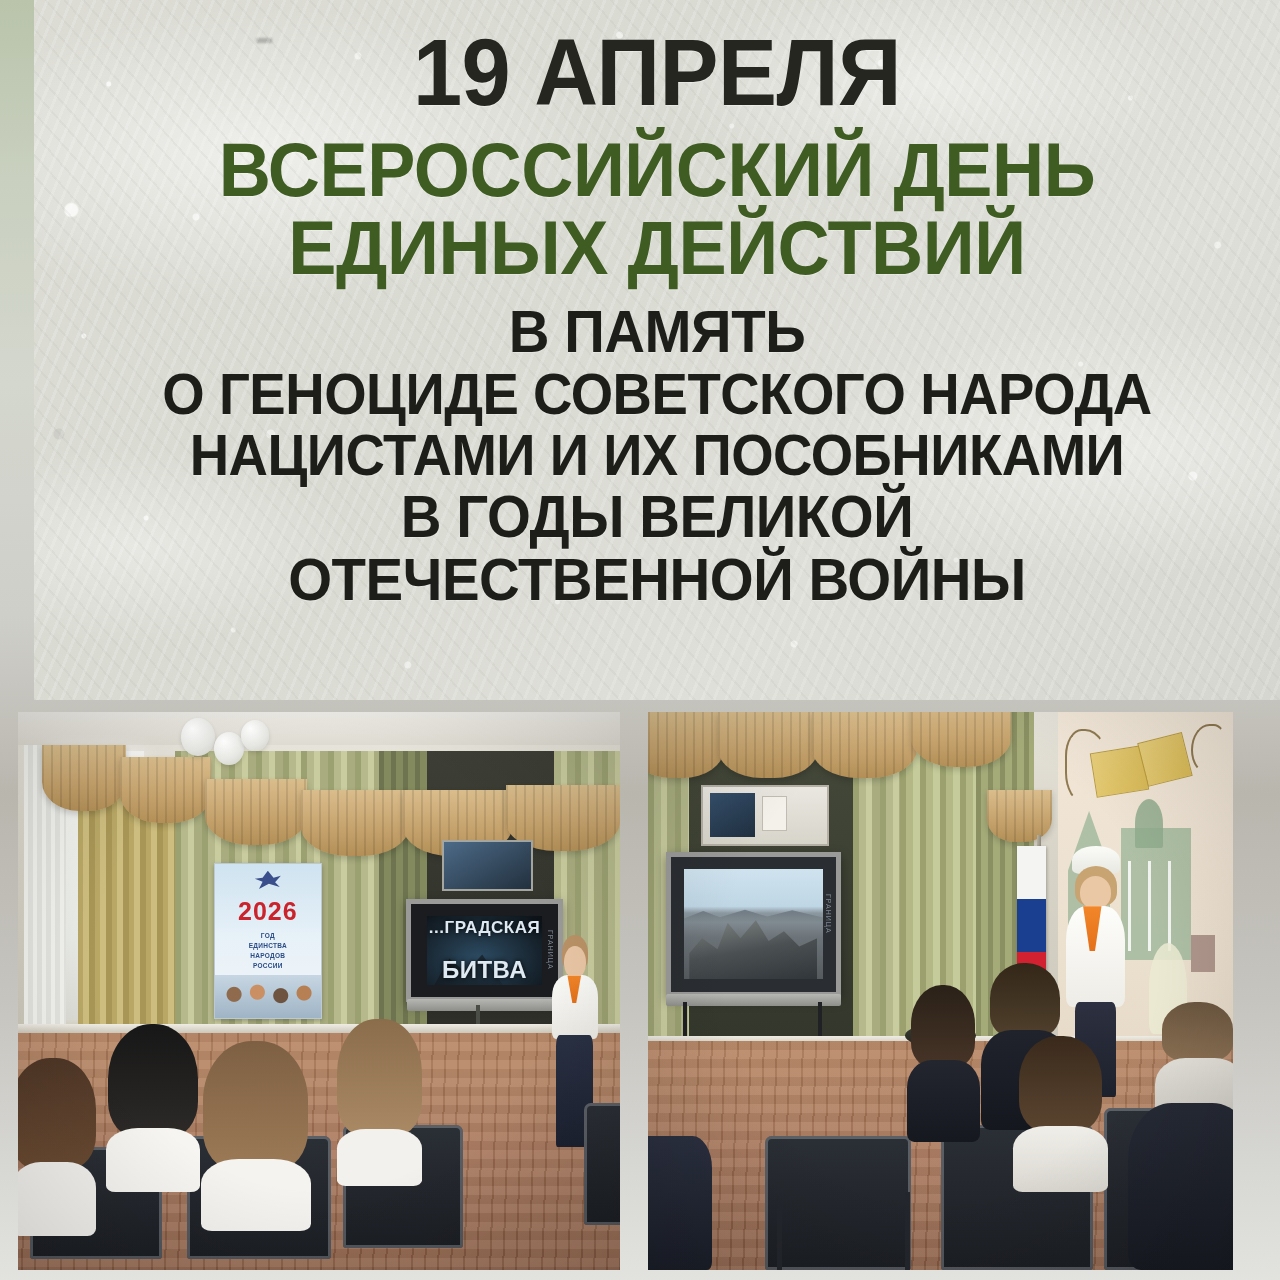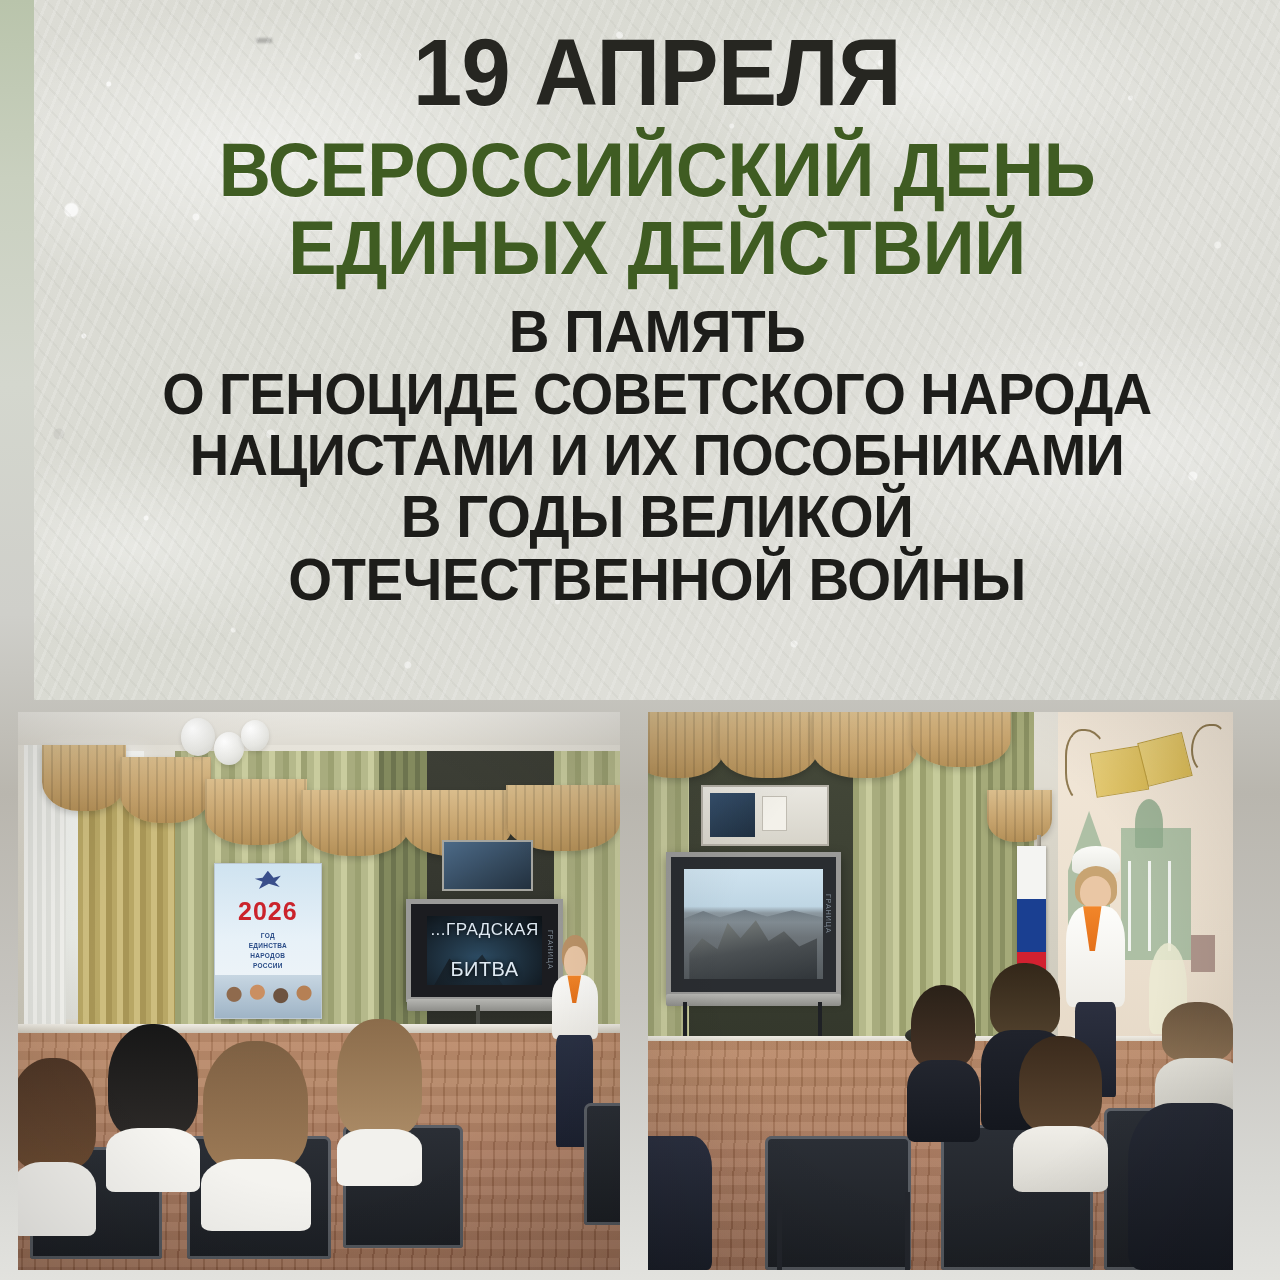--- a/index.html
+++ b/index.html
@@ -229,27 +229,27 @@
   }
   .movie::after {
     content: "";
     position: absolute; left: 6%; bottom: 0; width: 60%; height: 48%;
     background: linear-gradient(160deg, rgba(20,25,30,.9), rgba(10,14,18,.2));
     clip-path: polygon(0% 100%, 22% 20%, 46% 62%, 70% 8%, 100% 100%);
   }
   .movie-t1, .movie-t2 {
     position: relative; z-index: 2;
     color: #dfe9f2;
-    font-weight: 400;
+    font-weight: 700;
     letter-spacing: .5px;
     text-shadow: 0 0 5px rgba(0,0,0,.9);
     filter: blur(0.6px);
   }
   .movie-t1 { font-size: 17px; }
-  .movie-t2 { font-size: 20px; margin-top: 18px; }
+  .movie-t2 { font-size: 24px; margin-top: 18px; }
   .board-side-text {
     position: absolute; right: 4px; top: 28%;
     writing-mode: vertical-rl;
     color: #7e8a95; font-size: 7px; letter-spacing: 1px;
     filter: blur(.5px);
   }
 
   
   .footage {
     position: relative; width: 84%; height: 82%;

